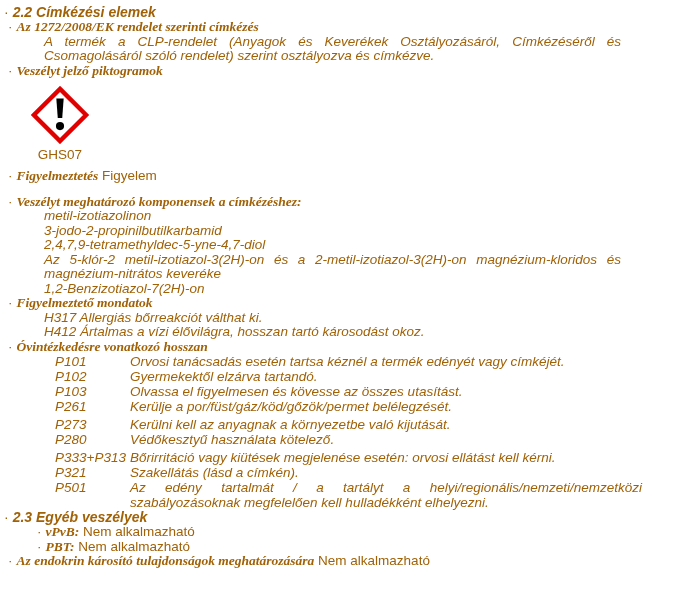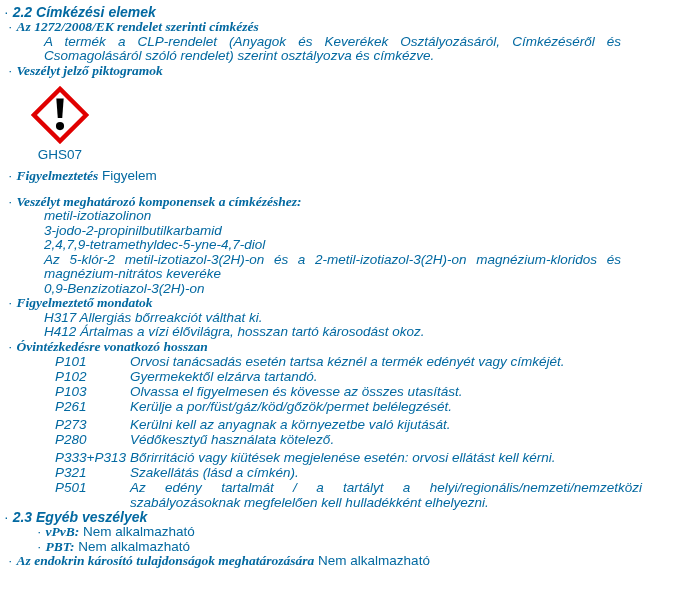--- a/index.html
+++ b/index.html
@@ -1,18 +1,18 @@
 <!DOCTYPE html>
 <html><head>
 <meta charset="utf-8">
 <style>
   html,body { margin:0; padding:0; background:#ffffff; }
   .page {
     width:679px; height:599px; box-sizing:border-box;
-    position:relative; background:#ffffff; color:#0369a1;
+    position:relative; background:#ffffff; color:#a16207;
     font-family:"Liberation Sans", sans-serif; font-size:13.5px;
     padding-top:5px; overflow:hidden;
   }
   .row { line-height:14.5px; white-space:nowrap; }
   .l1 { padding-left:4px; font-weight:bold; font-style:italic; font-size:14px; line-height:15px; }
   .l2 { padding-left:8px; }
   .l3 { padding-left:37px; }
   .serif { font-family:"Liberation Serif", serif; font-weight:bold; font-style:italic; }
   .body-ind { padding-left:44px; font-style:italic; }
   .bullet { font-style:normal; font-weight:normal; font-family:"Liberation Sans", sans-serif; margin-right:4px; }
@@ -51,21 +51,21 @@
   </div>
 
   <div class="row l2 mt7"><span class="bullet">·</span><span class="serif">Figyelmeztetés</span> <span class="plain">Figyelem</span></div>
 
   <div class="row l2 serif mt11"><span class="bullet">·</span><span>Veszélyt meghatározó komponensek a címkézéshez:</span></div>
 
   <div class="row body-ind">metil-izotiazolinon</div>
   <div class="row body-ind">3-jodo-2-propinilbutilkarbamid</div>
   <div class="row body-ind">2,4,7,9-tetramethyldec-5-yne-4,7-diol</div>
   <div class="row body-ind para">Az 5-klór-2 metil-izotiazol-3(2H)-on és a 2-metil-izotiazol-3(2H)-on magnézium-kloridos és magnézium-nitrátos keveréke</div>
-  <div class="row body-ind">0,9-Benzizotiazol-3(2H)-on</div>
+  <div class="row body-ind">1,2-Benzizotiazol-7(2H)-on</div>
 
   <div class="row l2 serif"><span class="bullet">·</span><span>Figyelmeztető mondatok</span></div>
 
   <div class="row body-ind"><span>H317</span> <span>Allergiás bőrreakciót válthat ki.</span></div>
   <div class="row body-ind"><span>H412</span> <span>Ártalmas a vízi élővilágra, hosszan tartó károsodást okoz.</span></div>
 
   <div class="row l2 serif"><span class="bullet">·</span><span>Óvintézkedésre vonatkozó hosszan</span></div>
 
   <div class="prow">
       <span class="pcode">P101</span>

